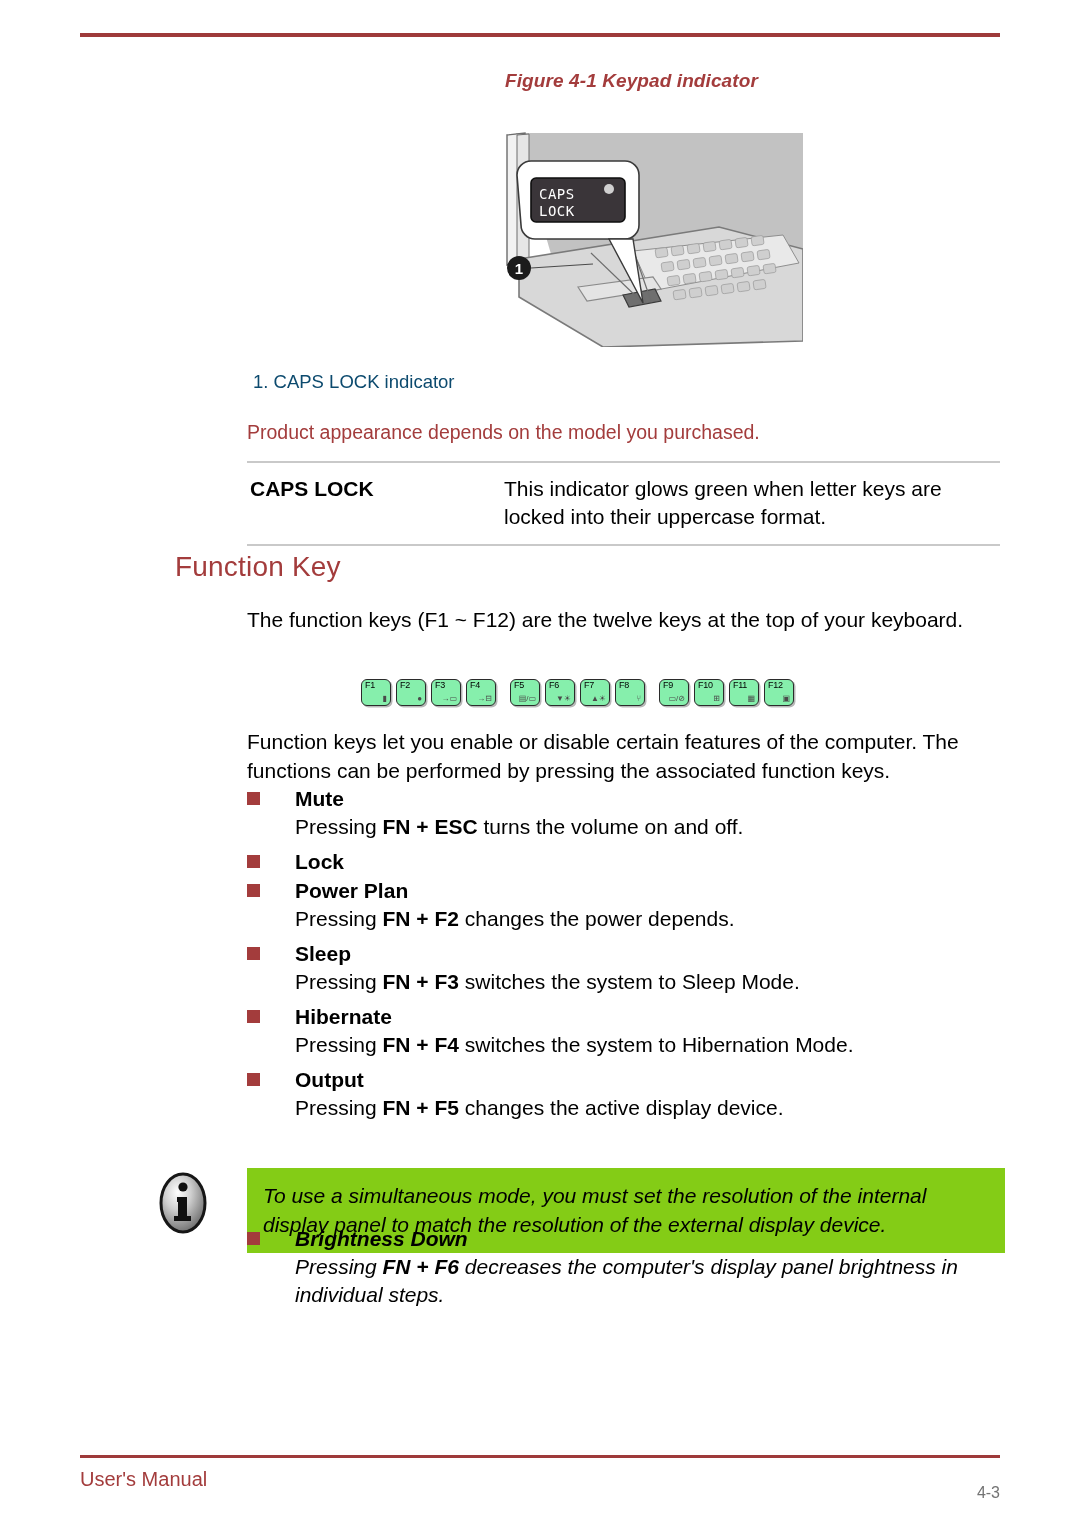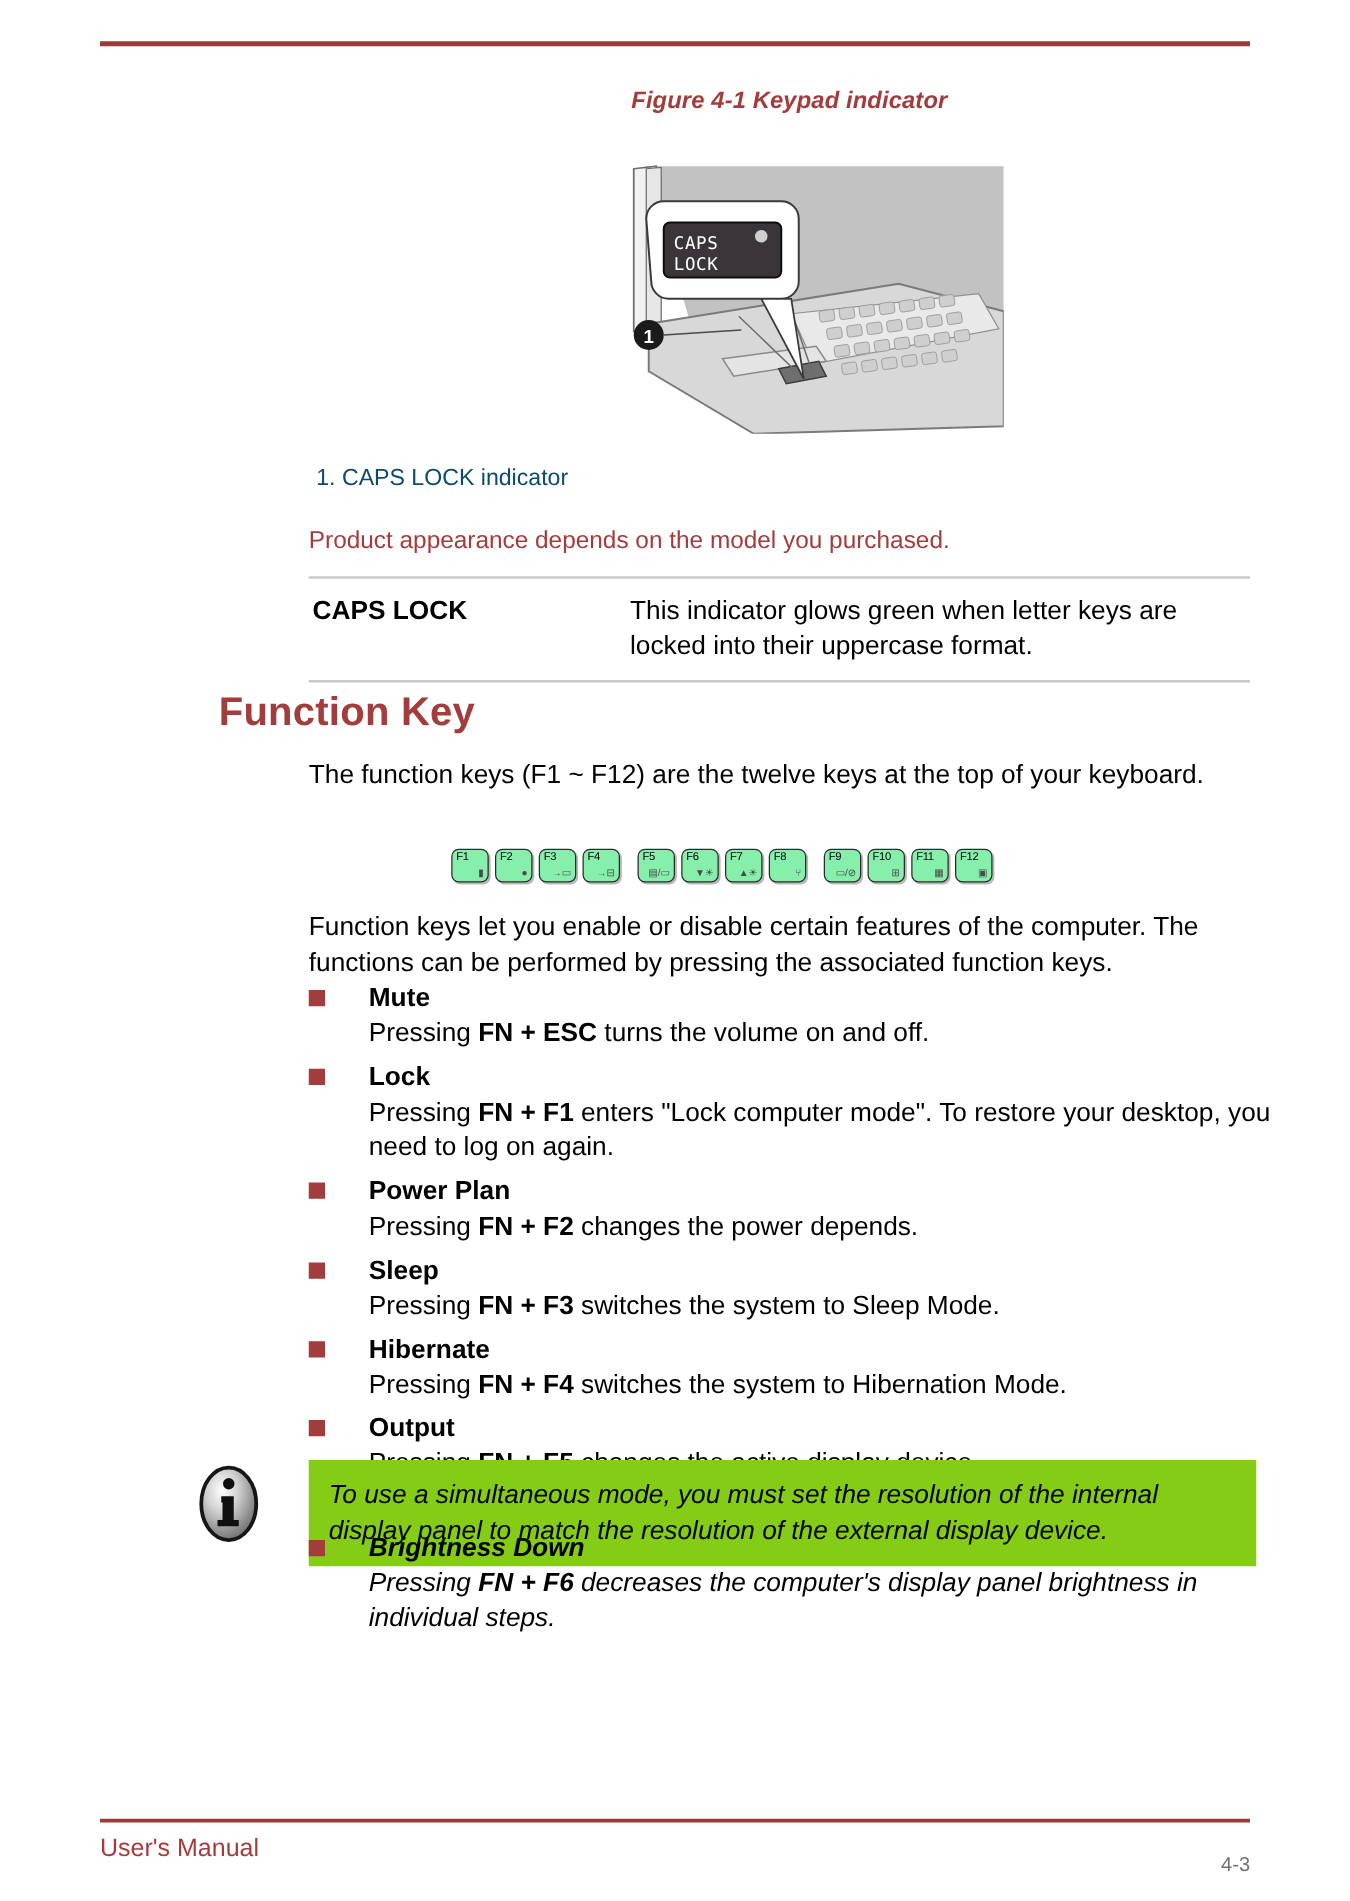--- a/index.html
+++ b/index.html
@@ -96,22 +96,22 @@
   .def-desc {
     flex: 1 1 auto;
     font-size: 21px;
     line-height: 1.33;
   }
 
   
   .h1 {
     position: absolute;
     left: 175px; top: 551px;
-    font-size: 32px;
-    font-weight: bold;
+    font-size: 28px;
+    font-weight: normal;
     color: #a33c3c;
     letter-spacing: .2px;
     white-space: nowrap;
   }
 
   
   .body-block {
     position: absolute;
     left: 247px;
     width: 760px;
@@ -381,21 +381,20 @@
           <span class="sq"></span>
           <span class="bullet-title">Mute</span>
         </div>
         <div class="bullet-body"><span>Pressing </span><b>FN + ESC</b><span> turns the volume on and off.</span></div>
       </div>
       <div class="bullet-item">
         <div class="bullet-head">
           <span class="sq"></span>
           <span class="bullet-title">Lock</span>
         </div>
-        <div class="bullet-body"><span>Pressing </span><b>FN + F1</b><span> enters "Lock computer mode". To restore your desktop, you need to log on again.</span></div>
       </div>
       <div class="bullet-item">
         <div class="bullet-head">
           <span class="sq"></span>
           <span class="bullet-title">Power Plan</span>
         </div>
         <div class="bullet-body"><span>Pressing </span><b>FN + F2</b><span> changes the power depends.</span></div>
       </div>
       <div class="bullet-item">
         <div class="bullet-head">

